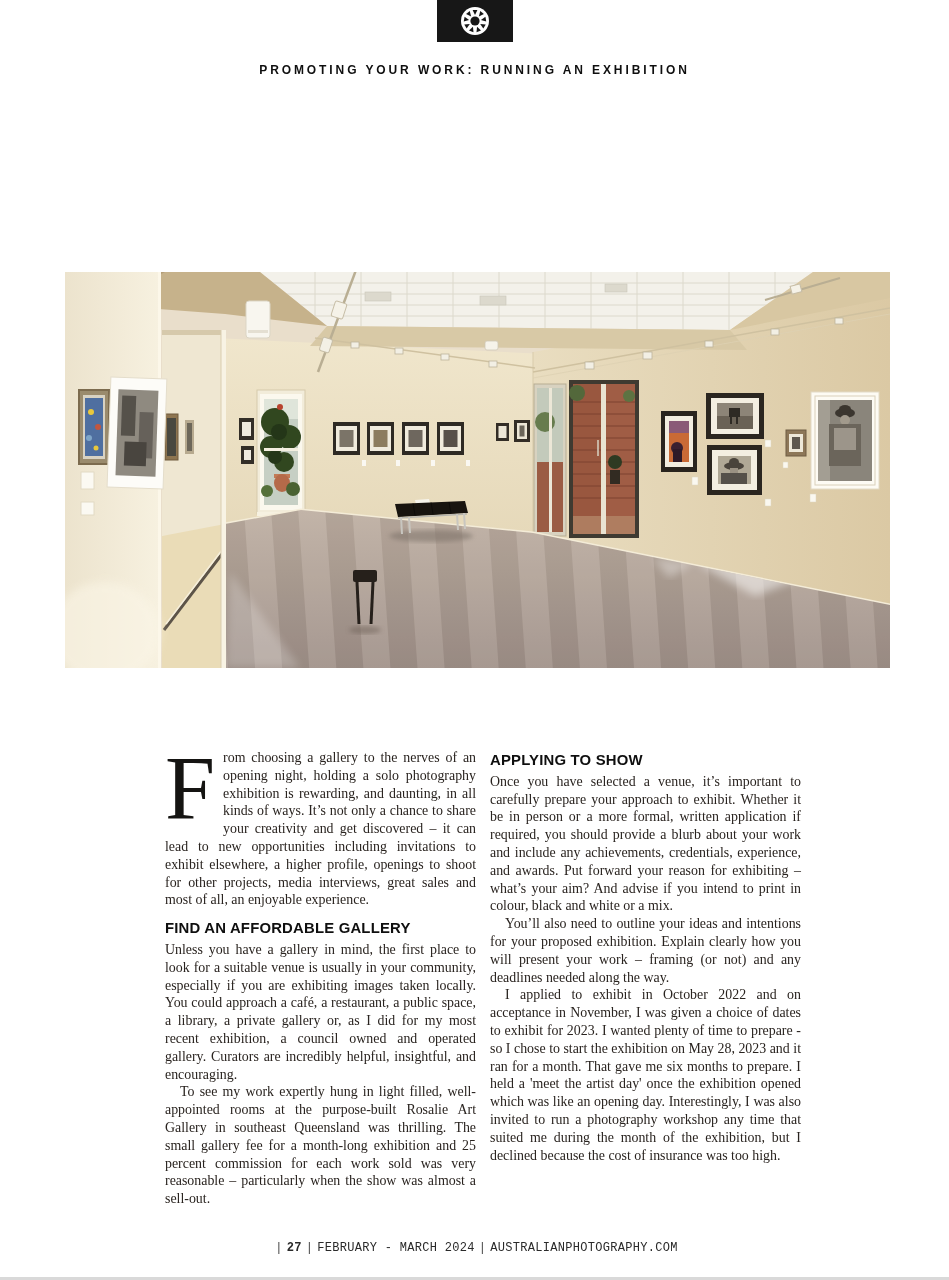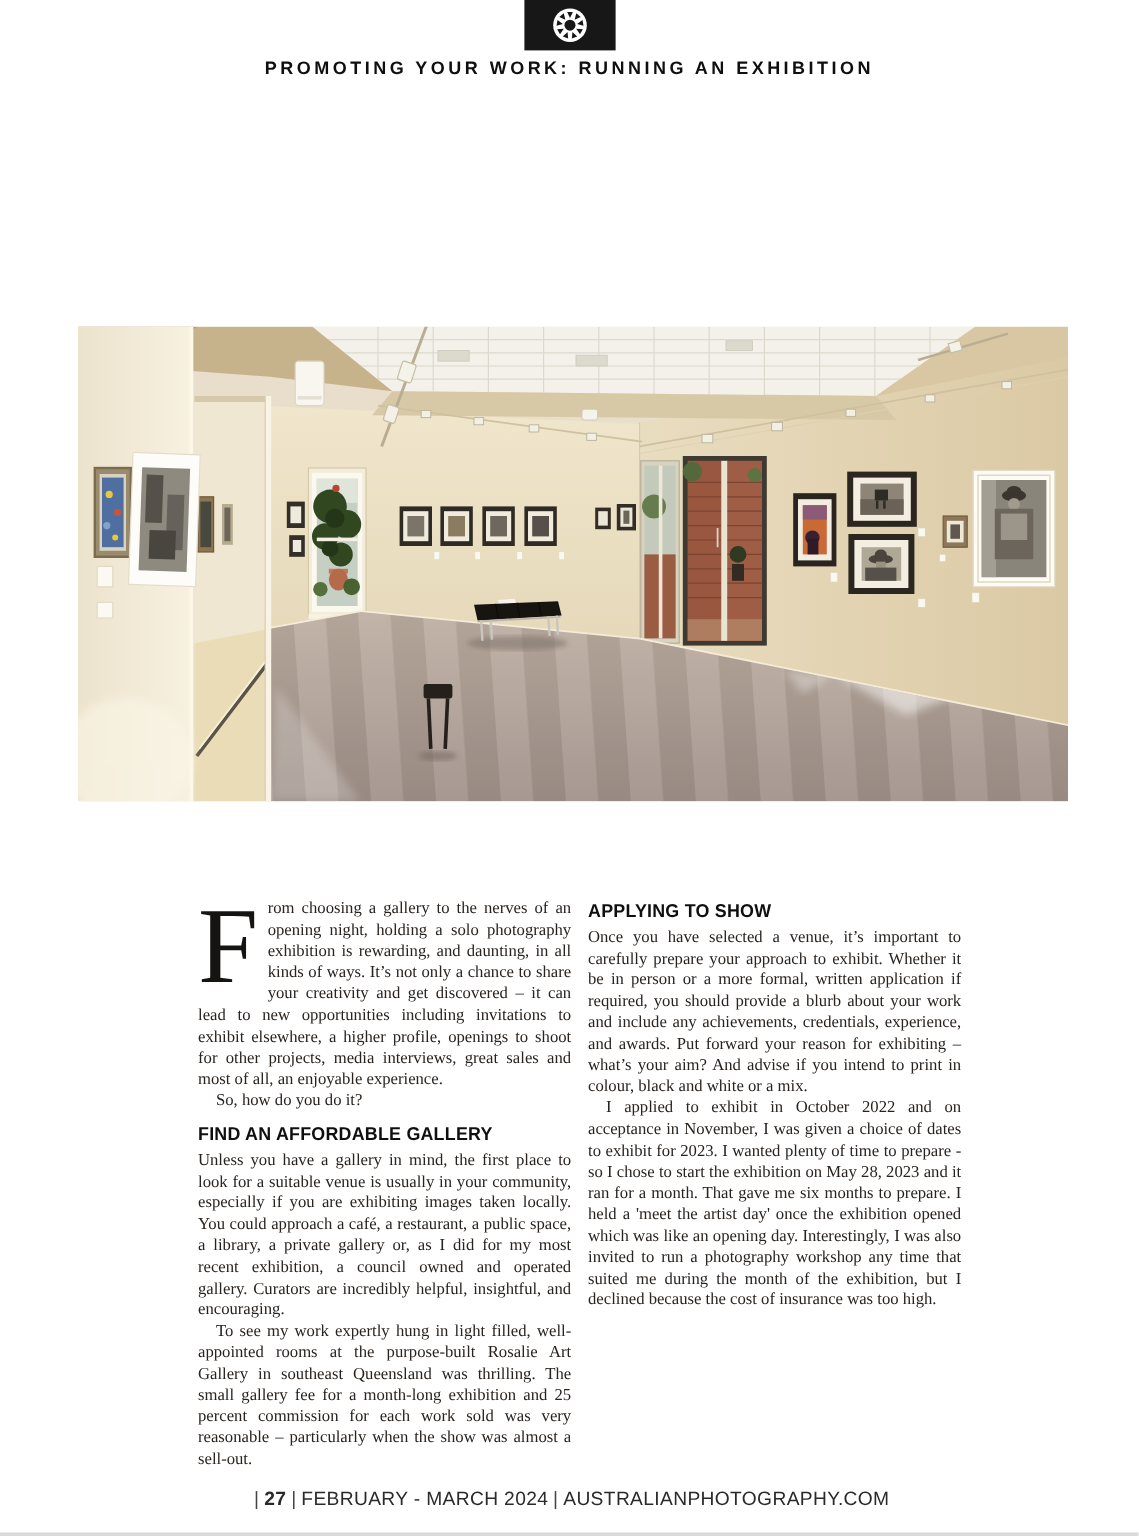--- a/index.html
+++ b/index.html
@@ -1,38 +1,38 @@
 <!DOCTYPE html>
 <html><head>
 <meta charset="utf-8">
 <style>
   html,body{margin:0;padding:0;background:#ffffff;}
   .page{position:relative;width:949px;height:1280px;background:#ffffff;overflow:hidden;
         font-family:"Liberation Serif",serif;color:#201c1a;}
   
   .logo{position:absolute;left:437px;top:0;width:76px;height:42px;background:#171717;
         display:flex;align-items:center;justify-content:center;}
-  .kicker{position:absolute;left:0;top:49px;width:100%;text-align:center;
-        font-family:"Liberation Sans",sans-serif;font-weight:700;font-size:15px;
+  .kicker{position:absolute;left:0;top:63px;width:100%;text-align:center;
+        font-family:"Liberation Sans",sans-serif;font-weight:700;font-size:12px;
         letter-spacing:2.9px;color:#0f0f0f;white-space:nowrap;}
   
   .photo{position:absolute;left:65px;top:272px;width:825px;height:396px;overflow:hidden;}
   
   .cols{position:absolute;left:165px;top:749px;width:636px;display:flex;gap:14px;}
   .col{width:311px;font-size:13.9px;line-height:17.8px;text-align:justify;color:#29231f;}
   .para{margin:0 0 0 0;}
   .para.indent{text-indent:15px;}
   h2.sect{font-family:"Liberation Sans",sans-serif;font-weight:700;font-size:15.5px;
         letter-spacing:.2px;margin:10px 0 4px 0;color:#0f0f0f;transform:scaleX(.96);
         transform-origin:left center;white-space:nowrap;}
   .col h2.sect:first-child{margin-top:2px;}
   .dropcap{float:left;font-size:90px;line-height:70px;padding:5px 8px 0 0;color:#151412;}
   
   .footer{position:absolute;left:0;top:1241px;width:100%;text-align:center;
-        font-family:Liberation Sans, sans-serif;font-size:16px;letter-spacing:.3px;color:#2a2a2a;}
+        font-family:Liberation Mono, monospace;font-size:12px;letter-spacing:.3px;color:#2a2a2a;}
   .footer b{font-weight:700;}
   .footer .sep{padding:0 4px;color:#444;}
   .bottom-edge{position:absolute;left:0;top:1277px;width:100%;height:3px;background:#d9d9d9;}
 </style>
 </head>
 <body>
 
 <div class="page">
 
   <div class="logo">
@@ -378,28 +378,28 @@
         <rect x="256" y="66" width="10" height="14" rx="2" fill="#f3f0e5" stroke="#c6bda6" transform="rotate(18 261 73)"></rect>
         <line x1="700" y1="28" x2="775" y2="6" stroke="#b9ae93" stroke-width="2"></line>
         <rect x="726" y="13" width="10" height="8" fill="#f5f2e8" stroke="#c6bda6" transform="rotate(-15 731 17)"></rect>
       </g>
     </svg>
   </div>
 
   <div class="cols">
     <div class="col">
       <p class="para"><span class="dropcap">F</span><span>rom choosing a gallery to the nerves of an opening night, holding a solo photography exhibition is rewarding, and daunting, in all kinds of ways. It’s not only a chance to share your creativity and get discovered – it can lead to new opportunities including invitations to exhibit elsewhere, a higher profile, openings to shoot for other projects, media interviews, great sales and most of all, an enjoyable experience.</span></p>
-      <p class="para indent">So, how do you do it?</p>
       <h2 class="sect">FIND AN AFFORDABLE GALLERY</h2>
       <p class="para">Unless you have a gallery in mind, the first place to look for a suitable venue is usually in your community, especially if you are exhibiting images taken locally. You could approach a café, a restaurant, a public space, a library, a private gallery or, as I did for my most recent exhibition, a council owned and operated gallery. Curators are incredibly helpful, insightful, and encouraging.</p>
       <p class="para indent">To see my work expertly hung in light filled, well-appointed rooms at the purpose-built Rosalie Art Gallery in southeast Queensland was thrilling. The small gallery fee for a month-long exhibition and 25 percent commission for each work sold was very reasonable – particularly when the show was almost a sell-out.</p>
     </div>
     <div class="col">
       <h2 class="sect">APPLYING TO SHOW</h2>
       <p class="para">Once you have selected a venue, it’s important to carefully prepare your approach to exhibit. Whether it be in person or a more formal, written application if required, you should provide a blurb about your work and include any achievements, credentials, experience, and awards. Put forward your reason for exhibiting – what’s your aim? And advise if you intend to print in colour, black and white or a mix.</p>
+      <p class="para indent">You’ll also need to outline your ideas and intentions for your proposed exhibition. Explain clearly how you will present your work – framing (or not) and any deadlines needed along the way.</p>
       <p class="para indent">I applied to exhibit in October 2022 and on acceptance in November, I was given a choice of dates to exhibit for 2023. I wanted plenty of time to prepare - so I chose to start the exhibition on May 28, 2023 and it ran for a month. That gave me six months to prepare. I held a 'meet the artist day' once the exhibition opened which was like an opening day. Interestingly, I was also invited to run a photography workshop any time that suited me during the month of the exhibition, but I declined because the cost of insurance was too high.</p>
     </div>
   </div>
 
   <div class="footer">
     <span class="sep">|</span><b>27</b><span class="sep">|</span><span>FEBRUARY - MARCH 2024</span><span class="sep">|</span><span>AUSTRALIANPHOTOGRAPHY.COM</span>
   </div>
 
   <div class="bottom-edge"></div>
 </div>

